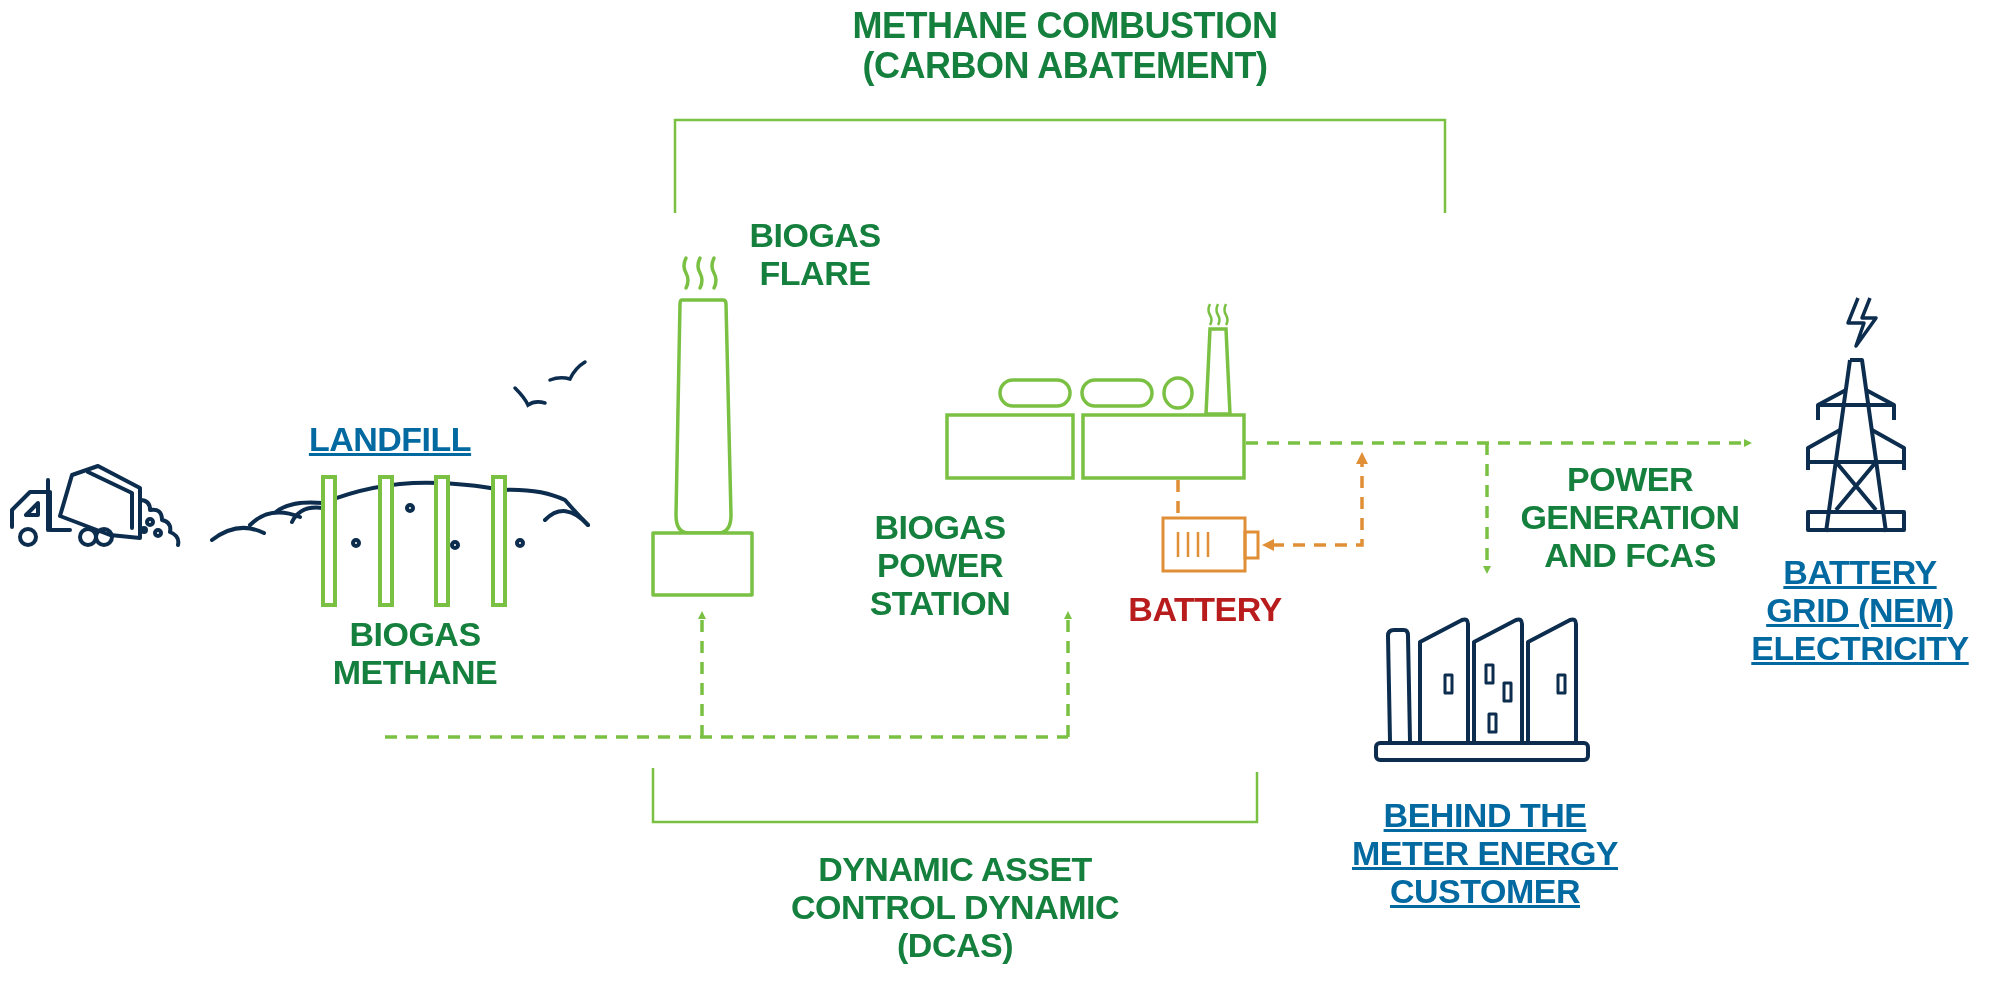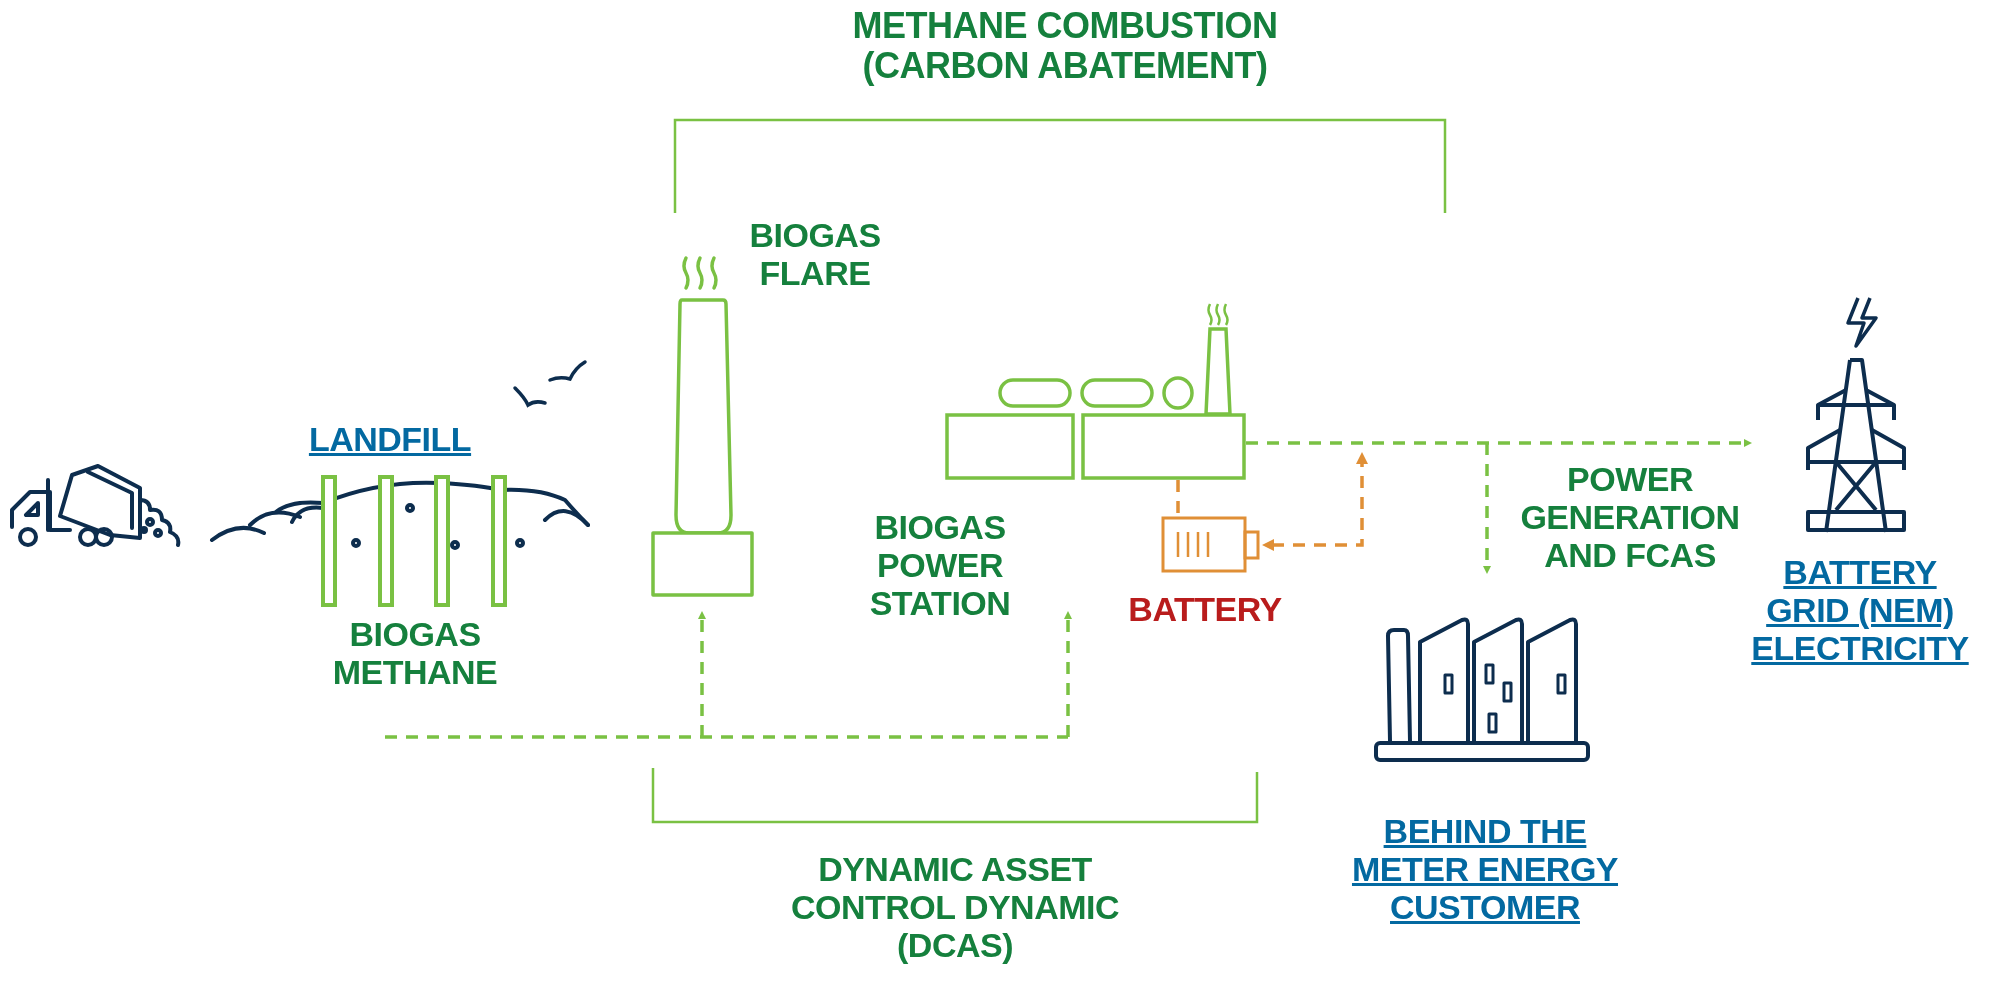--- a/index.html
+++ b/index.html
@@ -171,21 +171,21 @@
   <span>GENERATION</span>
   <span>AND FCAS</span>
 </div>
 
 <div class="lbl navy" style="left:1730px; top:553px; width:260px; font-size:34px;">
   <span>BATTERY</span>
   <span>GRID (NEM)</span>
   <span>ELECTRICITY</span>
 </div>
 
-<div class="lbl navy" style="left:1335px; top:796px; width:300px; font-size:34px;margin-top:16px;">
+<div class="lbl navy" style="left:1335px; top:796px; width:300px; font-size:34px;">
   <span>BEHIND THE</span>
   <span>METER ENERGY</span>
   <span>CUSTOMER</span>
 </div>
 
 <div class="lbl green" style="left:780px; top:850px; width:350px; font-size:34px;">
   <span>DYNAMIC ASSET</span>
   <span>CONTROL DYNAMIC</span>
   <span>(DCAS)</span>
 </div>

